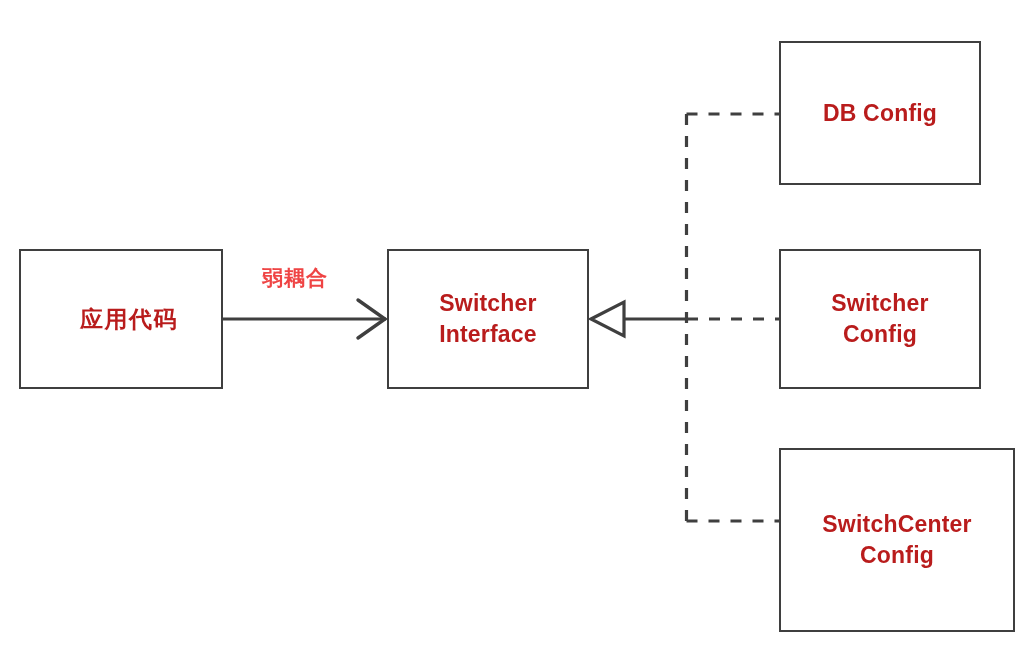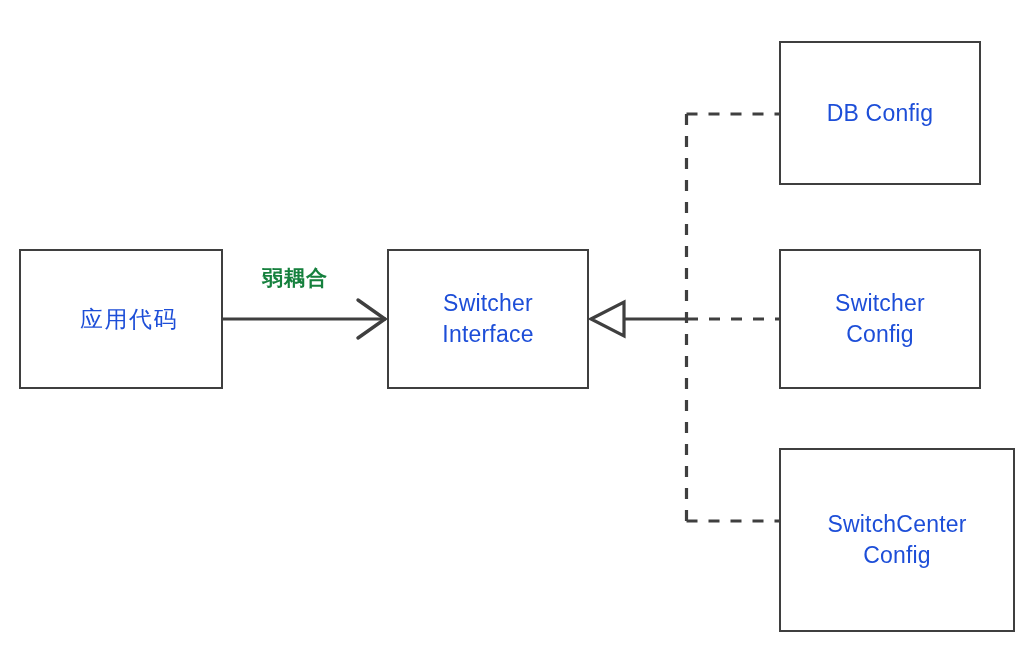--- a/index.html
+++ b/index.html
@@ -28,34 +28,34 @@
   }
   .node {
     position: absolute;
     box-sizing: border-box;
     border: 2px solid #3f3f3f;
     background: #ffffff;
     display: flex;
     align-items: center;
     justify-content: center;
     text-align: center;
-    color: #1d4ed8;
+    color: #b91c1c;
     font-size: 23px;
     line-height: 1.34;
     letter-spacing: 0.2px;
     white-space: pre-line;
-    font-weight: 400;
+    font-weight: 700;
   }
   .node-cn {
     font-size: 23px;
     letter-spacing: 1.5px;
   }
   .edge-label {
     position: absolute;
-    color: #15803d;
+    color: #ef4444;
     font-size: 21px;
     font-weight: bold;
     letter-spacing: 1px;
     white-space: nowrap;
   }
 </style>
 </head>
 <body>
 
 <div id="canvas">

